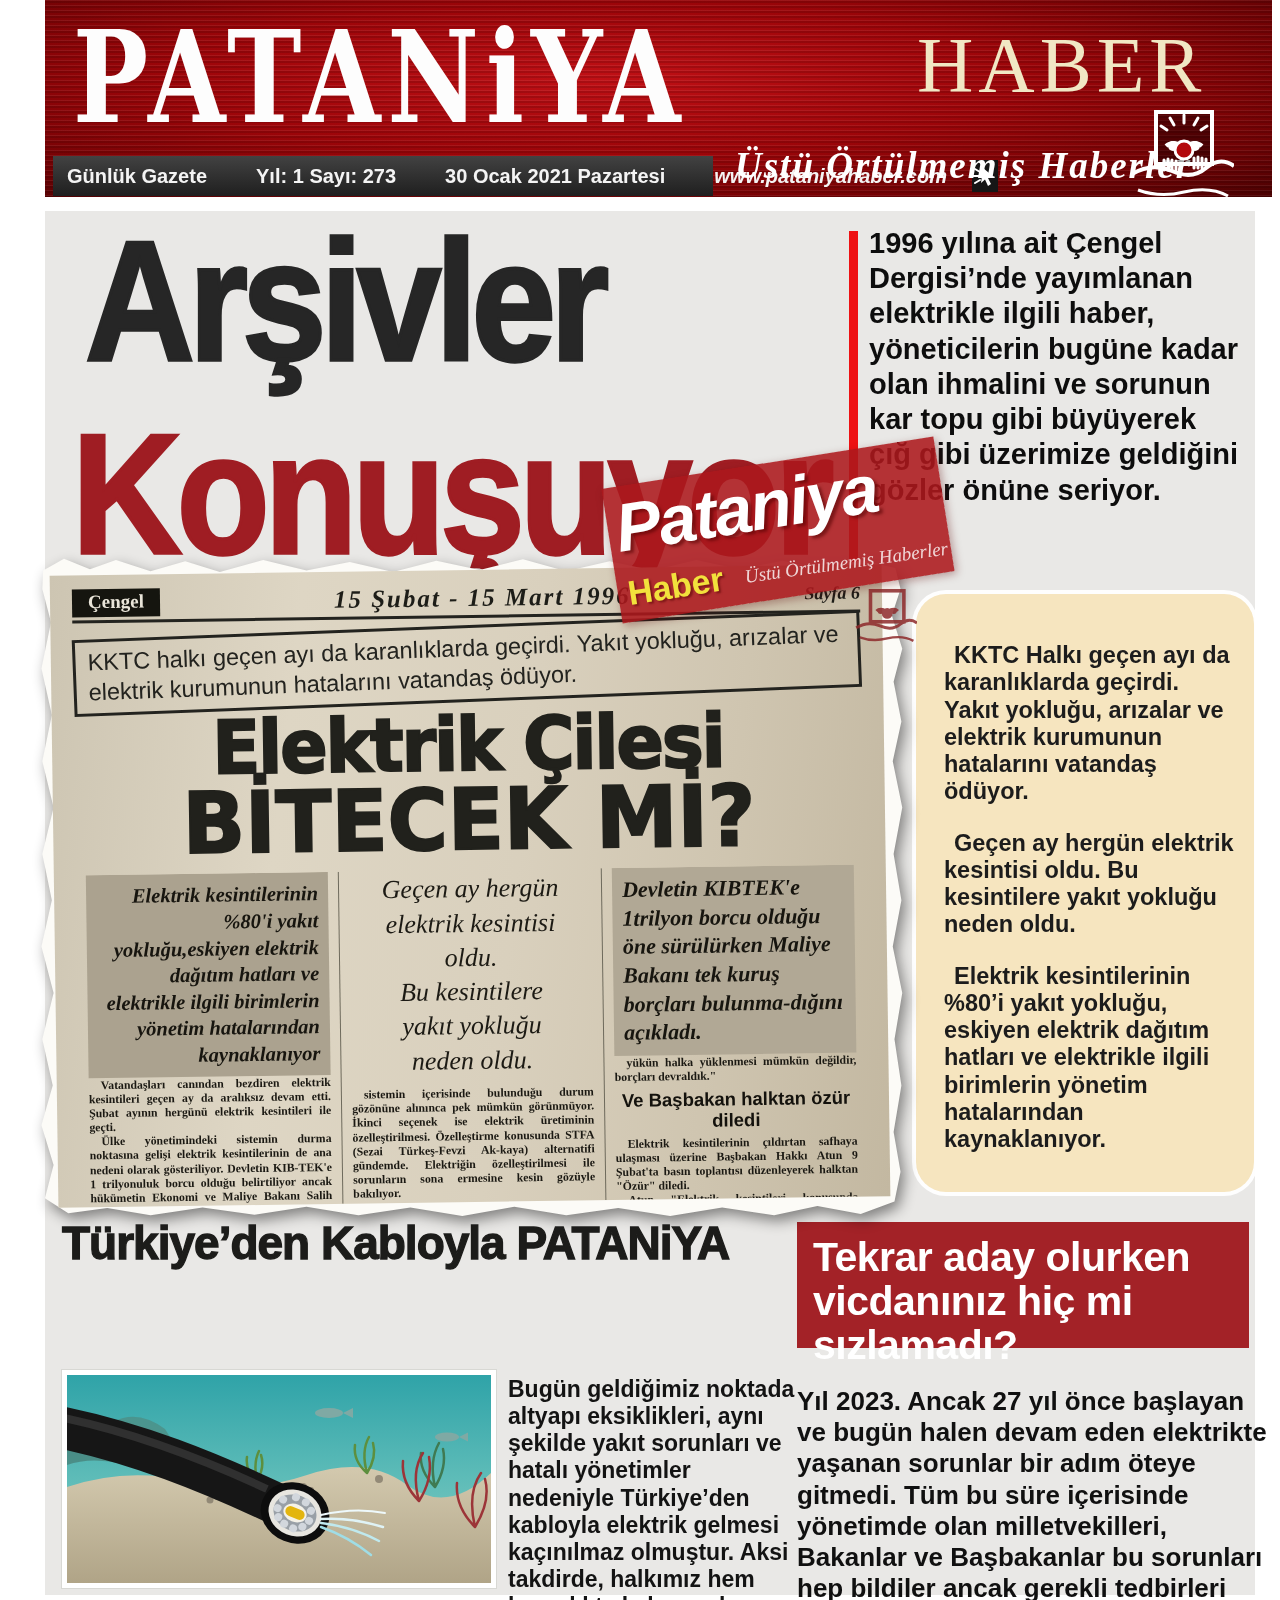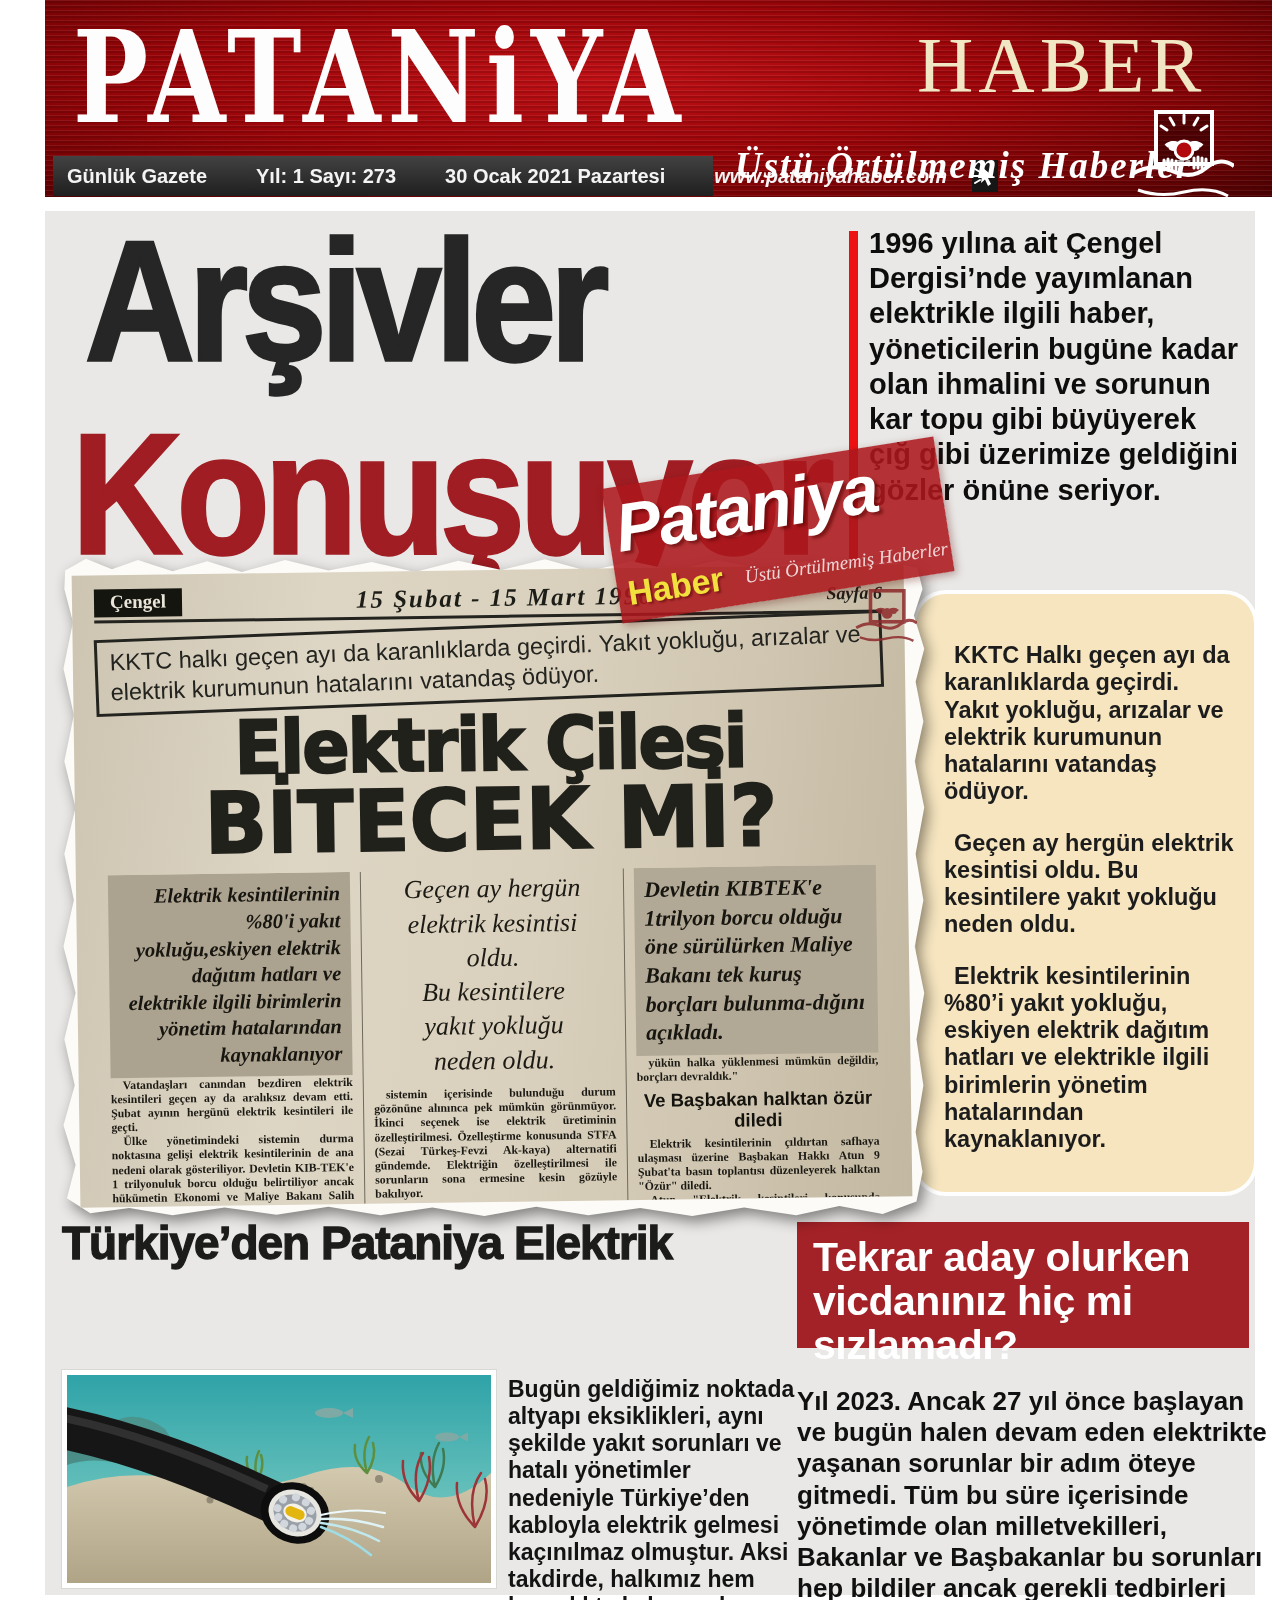--- a/index.html
+++ b/index.html
@@ -44,21 +44,21 @@
   .stamp { position:absolute; left:610px; top:462px; width:336px; height:136px; transform:rotate(-9deg); z-index:30; }
   .stamp-band { position:absolute; inset:0; background:rgba(172,24,28,0.88); box-shadow:2px 3px 8px rgba(90,5,5,0.35); }
   .stamp-main { position:absolute; left:8px; top:2px; font-size:68px; font-weight:bold; font-style:italic;
     color:#ffffff; letter-spacing:-2px; text-shadow:3px 3px 3px rgba(80,0,0,0.55); white-space:nowrap; }
   .stamp-sub { position:absolute; left:10px; top:88px; font-size:34px; font-weight:bold; color:#f2e13c;
     text-shadow:2px 2px 2px rgba(80,0,0,0.5); }
   .stamp-script { position:absolute; left:128px; top:100px; font-family:"Liberation Serif",serif; font-style:italic;
     font-size:19px; color:rgba(255,255,255,0.8); white-space:nowrap; transform:rotate(1deg); }
 
   
-  .clip-wrap { position:absolute; left:60px; top:556px; width:866px; height:662px; z-index:10;
+  .clip-wrap { position:absolute; left:38px; top:556px; width:866px; height:662px; z-index:10;
     filter:drop-shadow(4px 6px 7px rgba(0,0,0,0.45)); }
   .clip-paper { position:absolute; inset:0; background:#fcfbf7;
     clip-path:polygon(0.6% 2.2%, 3% 0.4%, 6% 2%, 9% 0.6%, 13% 2.3%, 17% 0.8%, 21% 2.4%, 26% 0.6%, 31% 2.2%, 36% 0.9%, 41% 2.4%, 46% 0.7%, 51% 2.1%, 56% 0.5%, 61% 2.3%, 66% 0.8%, 71% 2.2%, 76% 0.6%, 81% 2%, 86% 0.7%, 91% 2.1%, 95% 0.6%, 99% 1.8%, 99.6% 5%, 98.6% 9%, 99.8% 14%, 98.8% 19%, 99.7% 25%, 98.7% 31%, 99.8% 38%, 98.8% 45%, 99.7% 52%, 98.7% 59%, 99.8% 66%, 98.9% 73%, 99.7% 80%, 98.8% 87%, 99.6% 93%, 98.9% 97.5%, 95% 99.4%, 90% 98.2%, 85% 99.6%, 79% 98.4%, 73% 99.7%, 67% 98.5%, 61% 99.6%, 55% 98.3%, 49% 99.7%, 43% 98.4%, 37% 99.6%, 31% 98.3%, 25% 99.5%, 19% 98.4%, 13% 99.6%, 8% 98.5%, 3.5% 99.3%, 0.8% 97%, 1.8% 92%, 0.4% 86%, 1.7% 80%, 0.5% 73%, 1.8% 66%, 0.4% 59%, 1.6% 52%, 0.5% 45%, 1.8% 38%, 0.5% 31%, 1.6% 24%, 0.4% 17%, 1.5% 10%, 0.5% 5%); }
   .clip-scan { position:absolute; left:16px; top:14px; right:18px; bottom:16px;
     background:linear-gradient(97deg,#cdc5b2 0%,#ded6c4 28%,#d9d0bd 55%,#cfc5b0 78%,#c3b8a1 100%);
     transform:rotate(-0.8deg); padding:14px 22px 8px; overflow:hidden; }
   .clip-head { display:flex; align-items:center; border-bottom:3px solid #23231f; padding-bottom:3px; }
   .clip-src { background:#15150f; color:#e9e5d9; font-family:"Liberation Serif",serif; font-weight:bold;
     font-size:19px; padding:2px 16px 4px; }
   .clip-date { flex:1; text-align:center; font-family:"Liberation Serif",serif; font-weight:bold;
@@ -238,21 +238,21 @@
   </span>
 
   <aside class="sidebar">
     <div class="sb-par">
         <p>KKTC Halkı geçen ayı da karanlıklarda geçirdi. Yakıt yokluğu, arızalar ve elektrik kurumunun hatalarını vatandaş ödüyor.</p>
         <p>Geçen ay hergün elektrik kesintisi oldu. Bu kesintilere yakıt yokluğu neden oldu.</p>
         <p>Elektrik kesintilerinin %80’i yakıt yokluğu, eskiyen elektrik dağıtım hatları ve elektrikle ilgili birimlerin yönetim hatalarından kaynaklanıyor.</p>
       </div>
   </aside>
 
-  <div class="bl-h1">Türkiye’den Pataniya Elektrik</div>
+  <div class="bl-h1">Türkiye’den Kabloyla PATANiYA</div>
 
   <figure class="cable-fig">
     <svg width="424" height="208" viewBox="0 0 424 208">
       <defs>
         <linearGradient id="wat" x1="0" y1="0" x2="0" y2="1">
           <stop offset="0" stop-color="#2fa3a8"></stop>
             <stop offset="0.5" stop-color="#5ebcb8"></stop>
             <stop offset="1" stop-color="#8fd0c2"></stop>
         </linearGradient>
         <linearGradient id="sand" x1="0" y1="0" x2="0" y2="1">

